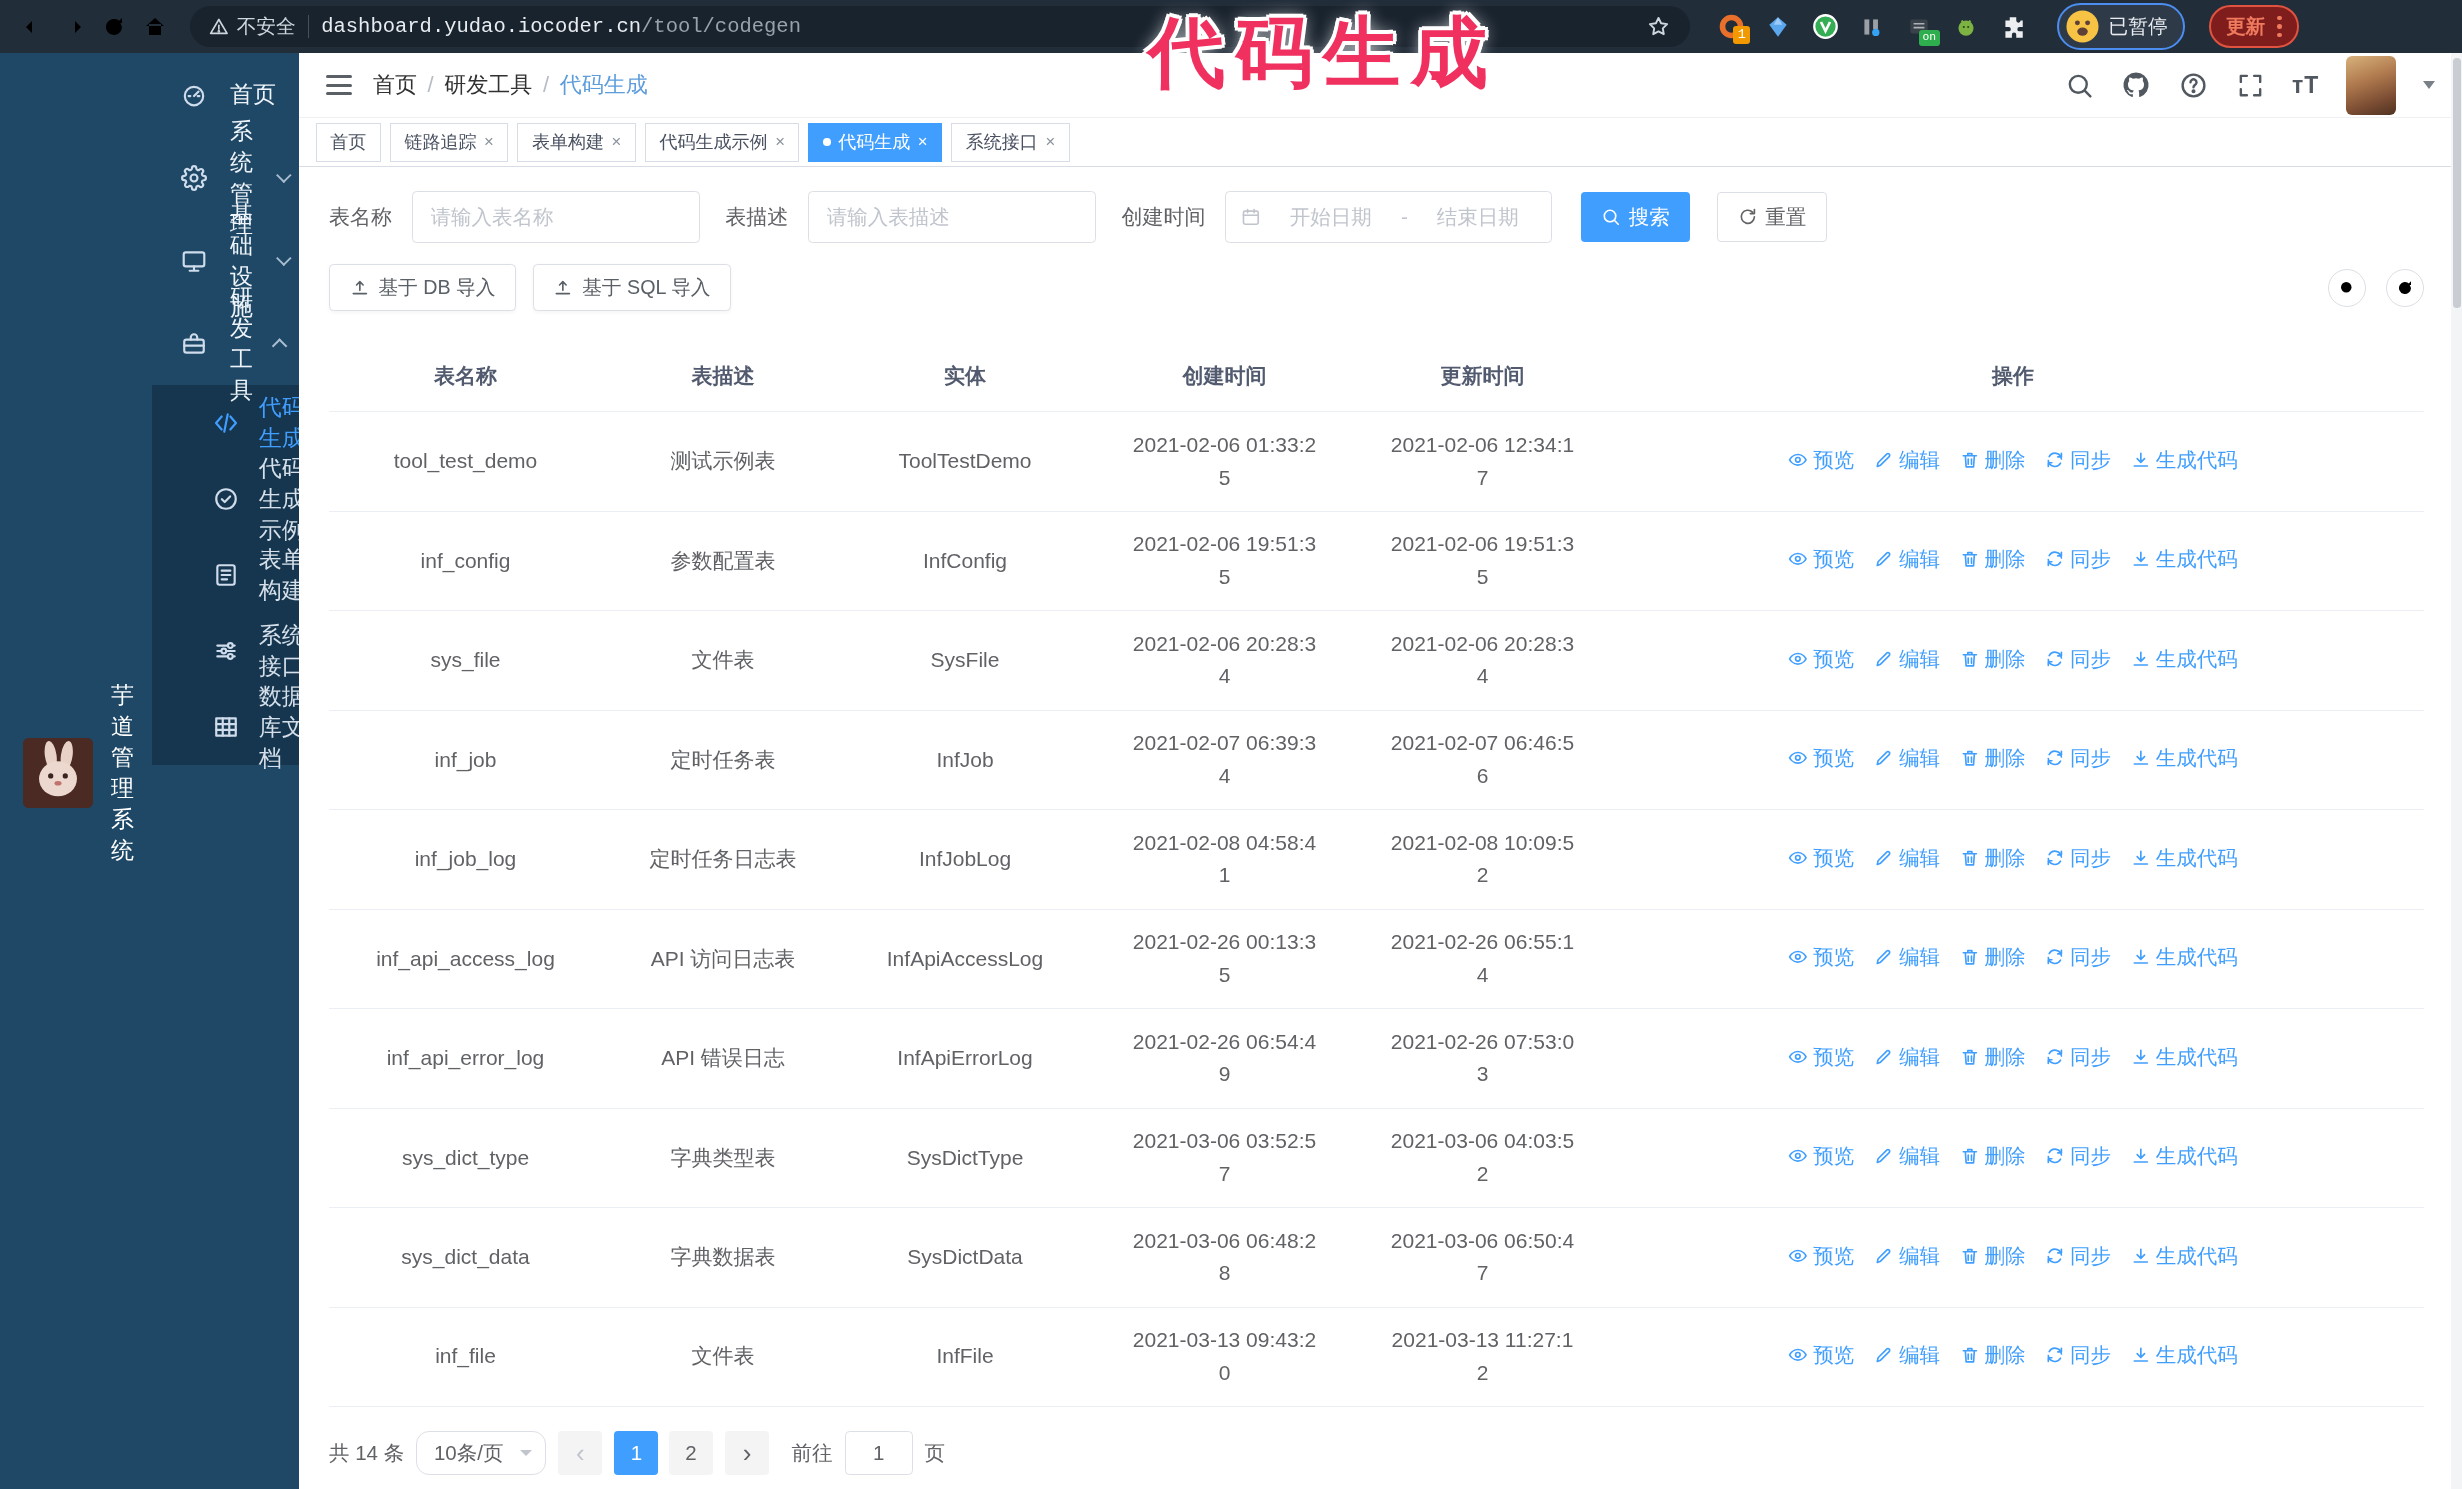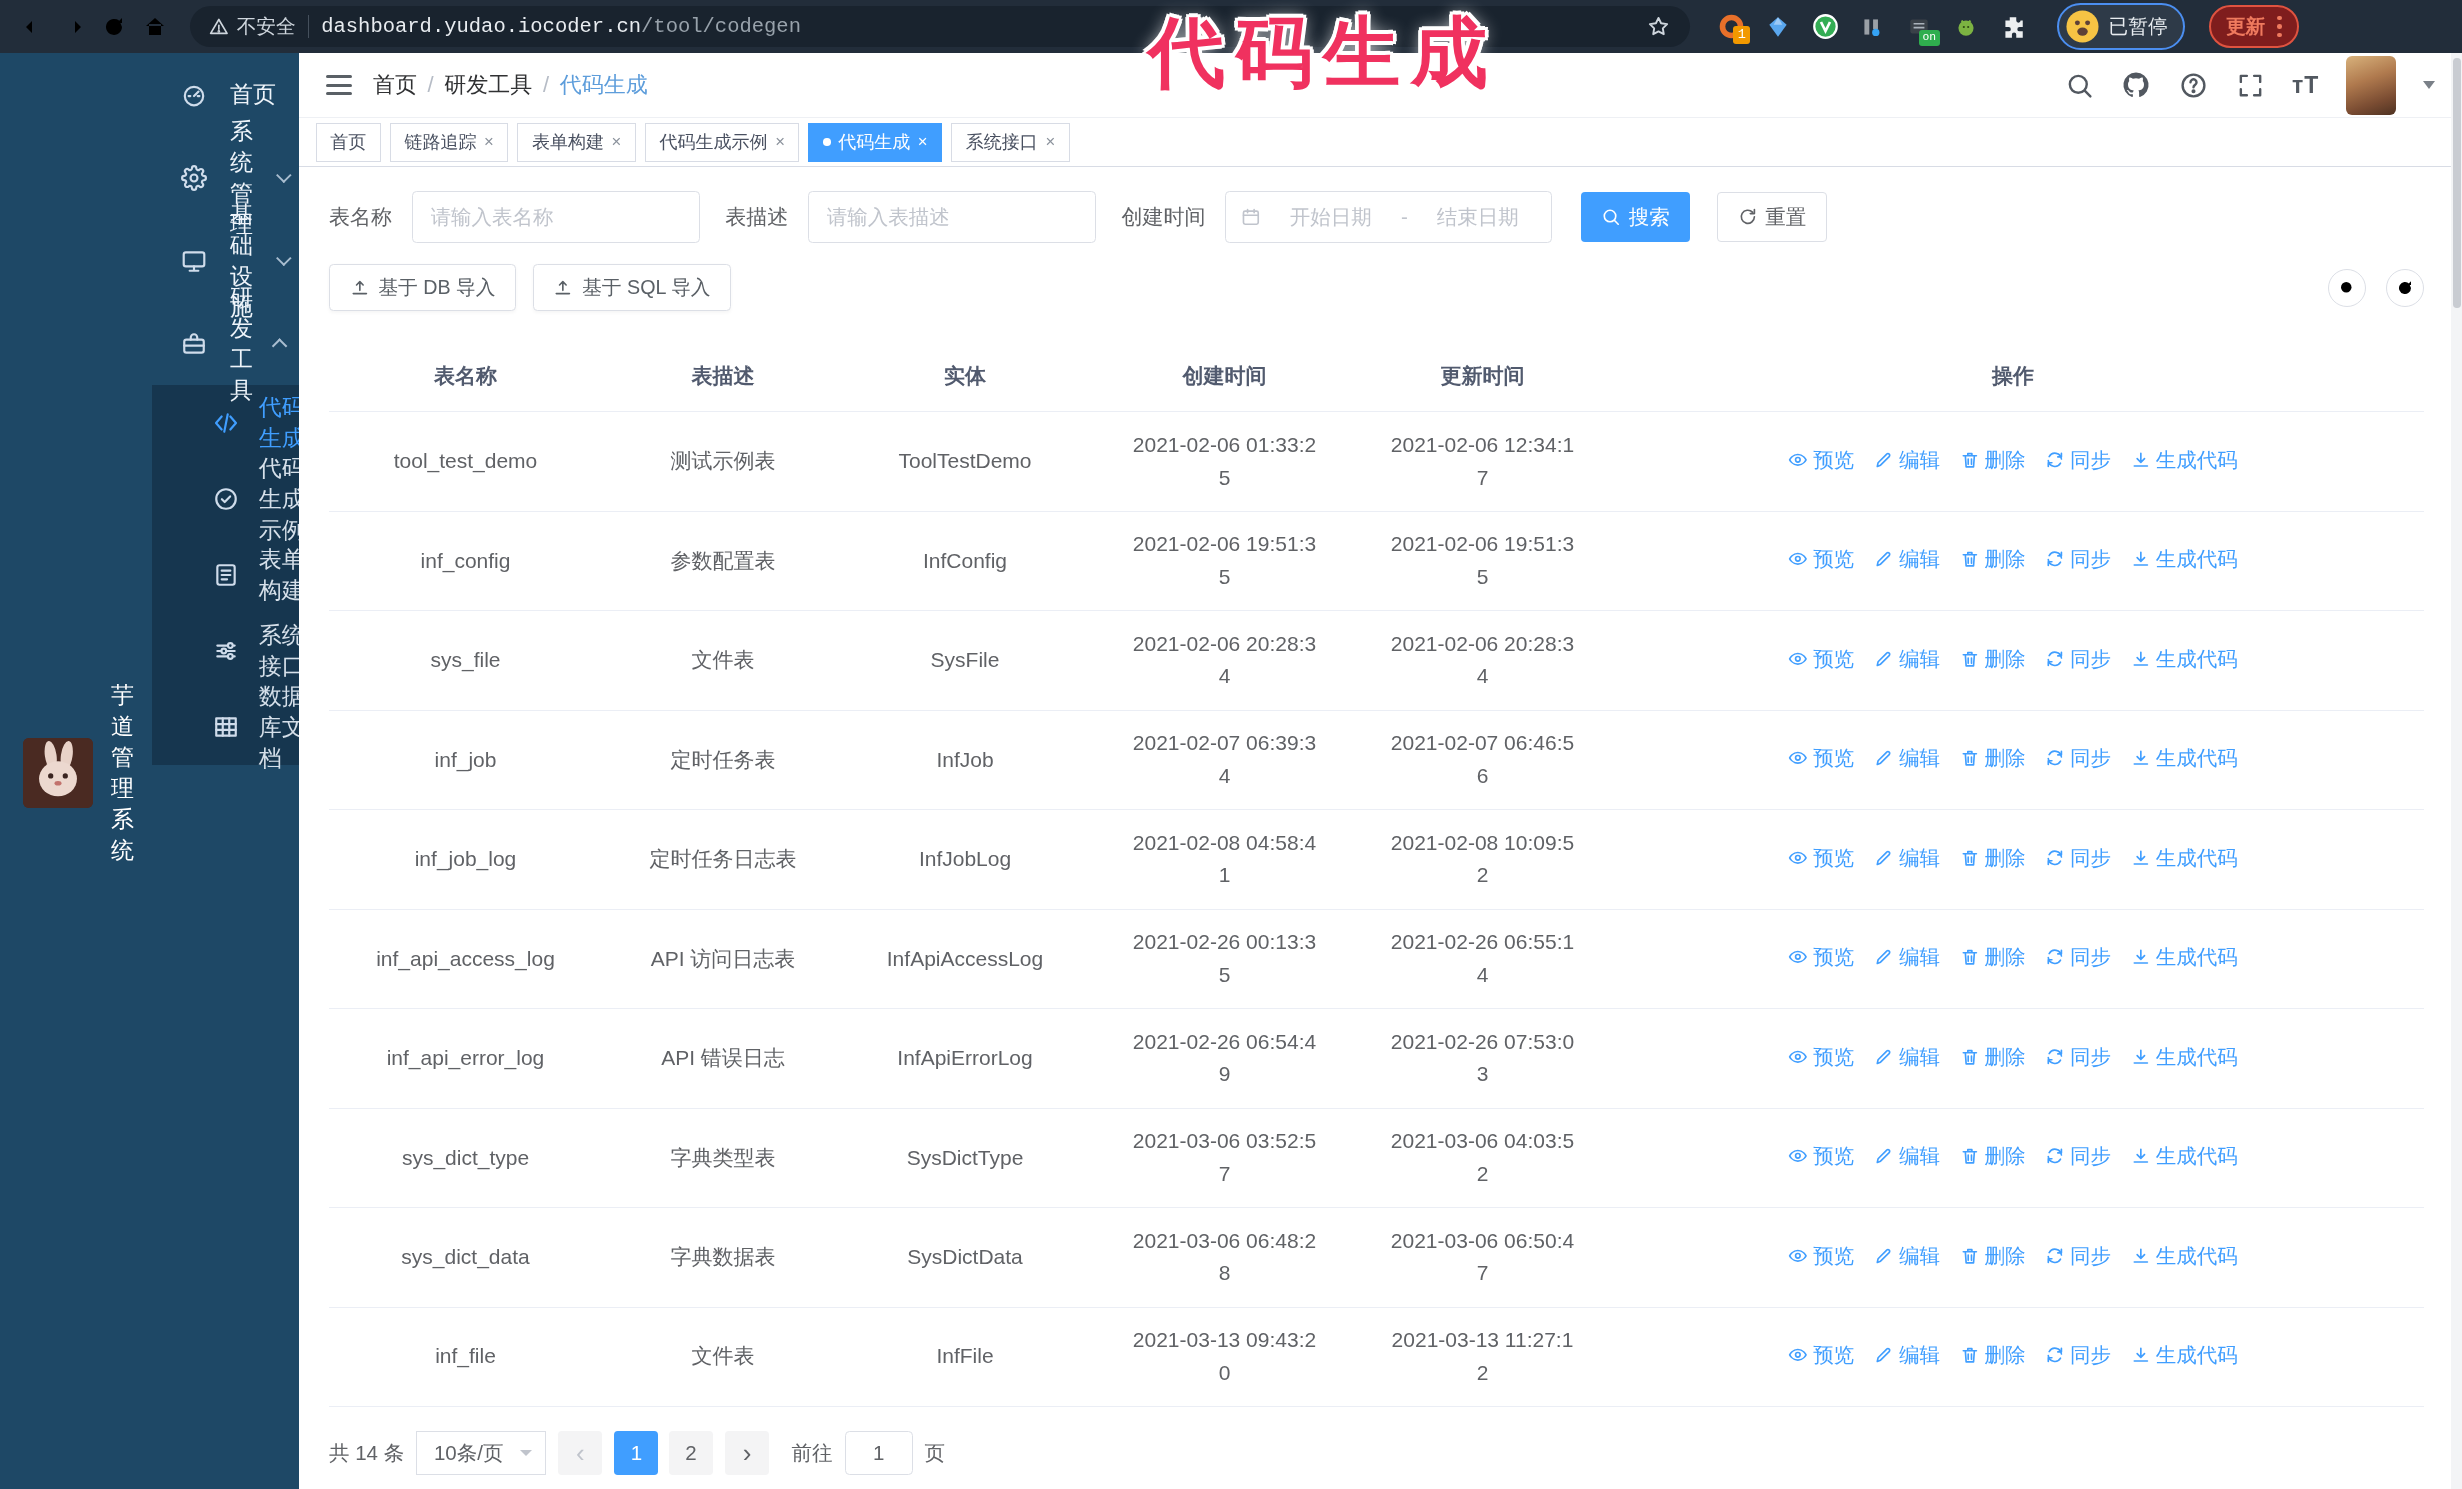--- a/index.html
+++ b/index.html
@@ -97,21 +97,21 @@
   
   table.grid { margin-top:30px; width:100%; border-collapse:collapse; table-layout:fixed; }
   .grid th { padding:21px 6px; font-size:21px; color:#515a6e; font-weight:bold; border-bottom:0.8px solid #ebeef5; text-align:center; }
   .grid td { padding:16.7px 6px; font-size:21px; color:#606266; border-bottom:0.8px solid #ebeef5; text-align:center; line-height:1.55; }
   .dtv { display:inline-block; max-width:16ch; word-break:break-all; vertical-align:middle; }
   .act-link { display:inline-flex; align-items:center; gap:5.3px; color:#409eff; font-size:20.5px; margin:0 9.8px; white-space:nowrap; cursor:pointer; }
   .act-link svg { width:19.7px; height:19.7px; }
 
   
   .pager { margin:24px 0 0; display:flex; justify-content:flex-start; align-items:center; gap:12px; font-size:20.5px; color:#606266; padding-bottom:15px; }
-  .psize { position:relative; height:44px; border:0.8px solid #dcdfe6; border-radius:0; display:flex; align-items:center; padding:0 42px 0 16.7px; color:#606266; cursor:pointer; }
+  .psize { position:relative; height:44px; border:0.8px solid #dcdfe6; border-radius:13px; display:flex; align-items:center; padding:0 42px 0 16.7px; color:#606266; cursor:pointer; }
   .psize .caret { position:absolute; right:13.6px; top:18px; width:0; height:0; border-left:6px solid transparent; border-right:6px solid transparent; border-top:6.8px solid #c0c4cc; }
   .pbtn { min-width:44px; height:44px; background:#f4f4f5; border-radius:3.8px; display:flex; align-items:center; justify-content:center; font-size:20.5px; color:#606266; cursor:pointer; }
   .pbtn.arrow-prev { color:#c0c4cc; font-size:26px; }
   .pbtn.arrow-next { color:#606266; font-size:26px; }
   .pbtn.active { background:#409eff; color:#fff; }
   .goto-input { width:68px; height:44px; border:0.8px solid #dcdfe6; border-radius:4.5px; text-align:center; font-size:20.5px; color:#606266; outline:none; font-family:inherit; }
 
   
   .scrollbar { position:absolute; right:0; top:53px; bottom:0; width:10.6px; background:#f3f4f6; z-index:4; }
   .scrollbar .thumb { position:absolute; top:4.5px; left:1.5px; width:7.6px; height:250px; border-radius:3.8px; background:#c9ccd2; }

